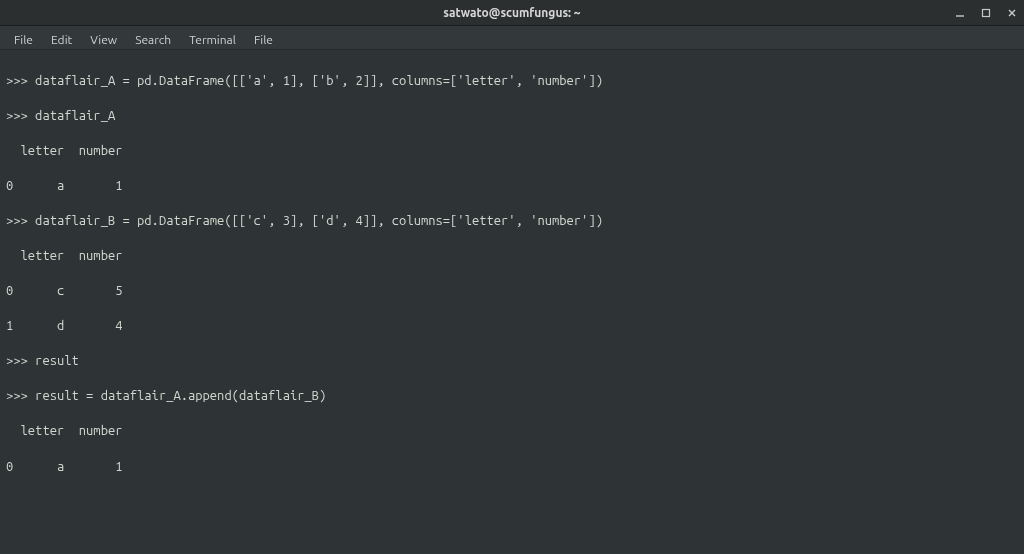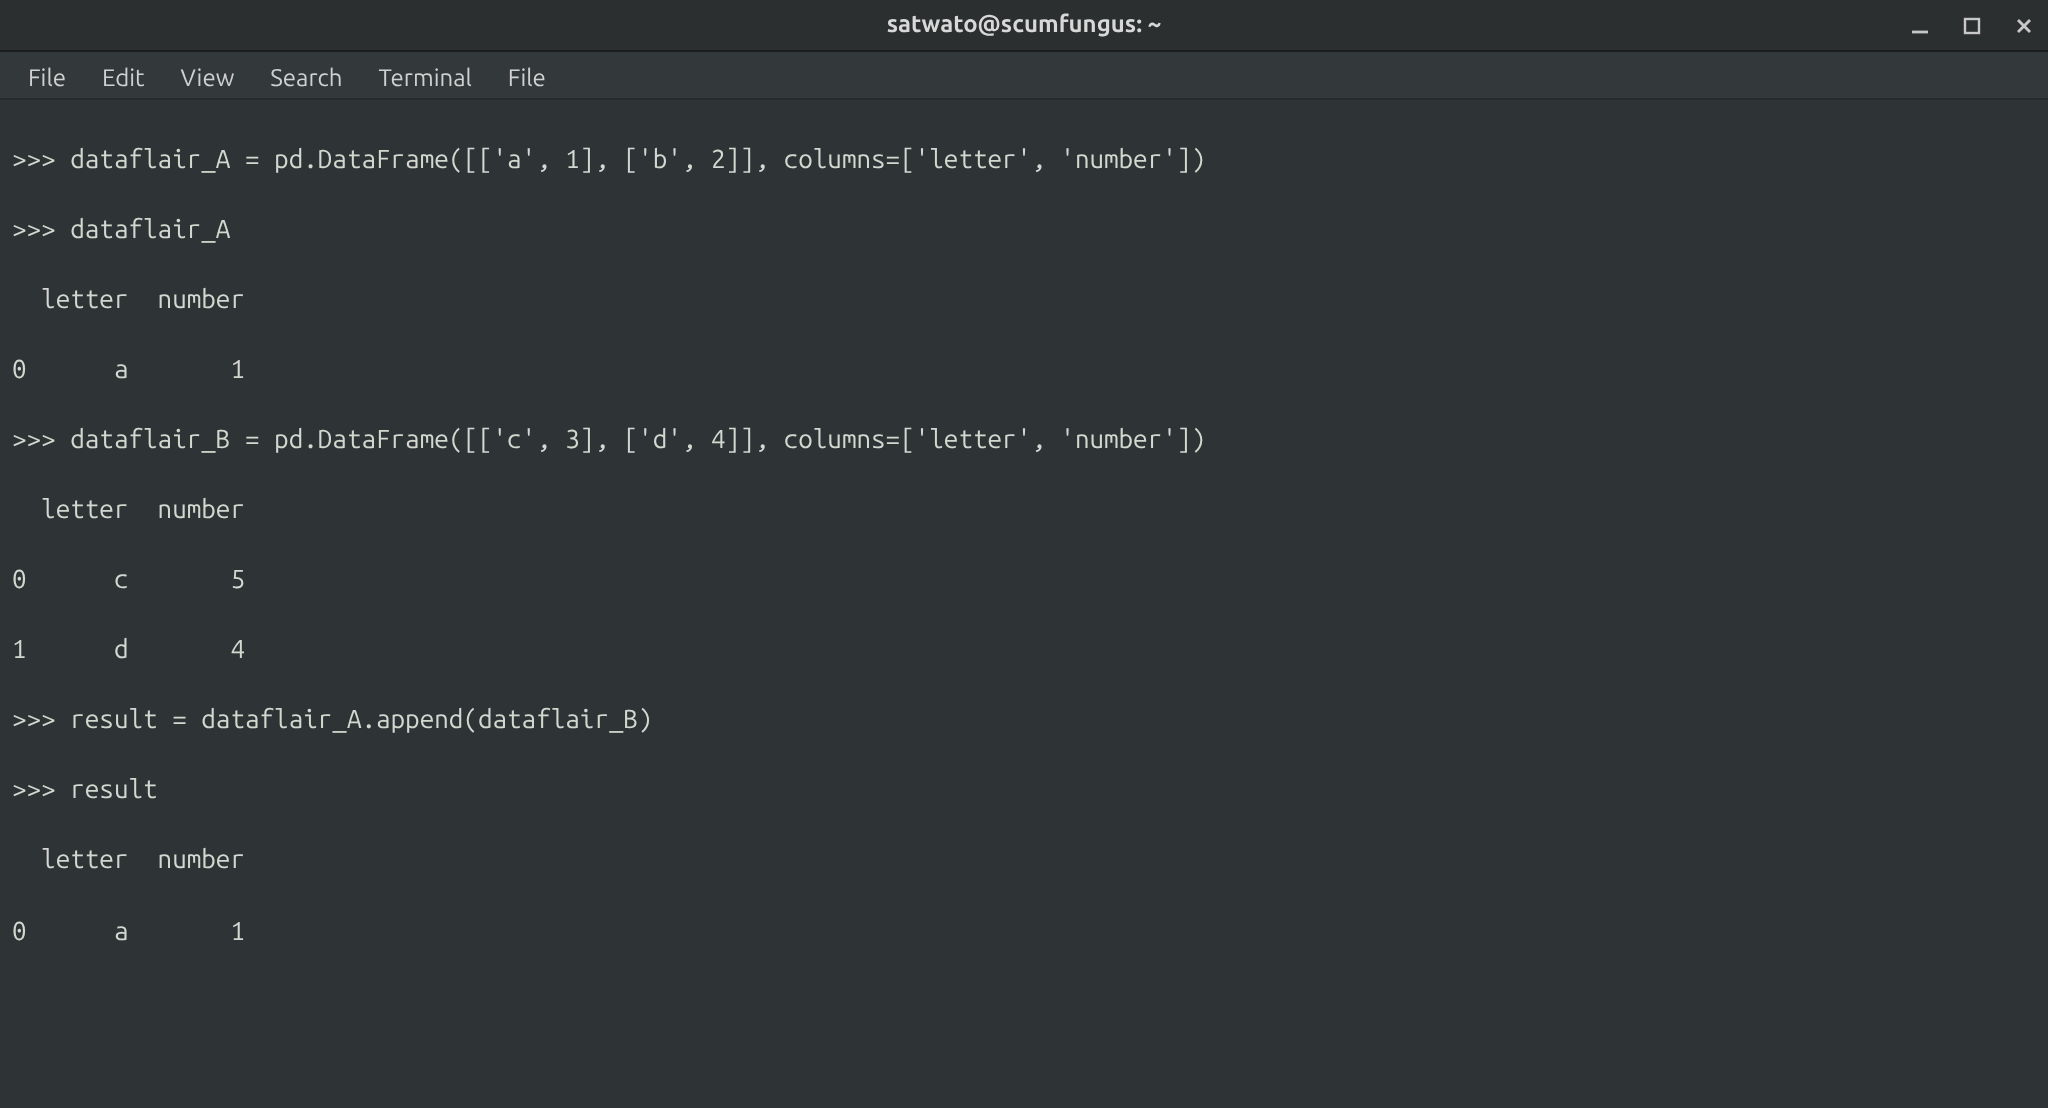--- a/index.html
+++ b/index.html
@@ -116,22 +116,22 @@
 
   <div class="terminal">
 <div class="line">&gt;&gt;&gt; dataflair_A = pd.DataFrame([['a', 1], ['b', 2]], columns=['letter', 'number'])</div>
 <div class="line">&gt;&gt;&gt; dataflair_A</div>
 <div class="line">  letter  number</div>
 <div class="line">0      a       1</div>
 <div class="line">&gt;&gt;&gt; dataflair_B = pd.DataFrame([['c', 3], ['d', 4]], columns=['letter', 'number'])</div>
 <div class="line">  letter  number</div>
 <div class="line">0      c       5</div>
 <div class="line">1      d       4</div>
+<div class="line">&gt;&gt;&gt; result</div>
 <div class="line">&gt;&gt;&gt; result = dataflair_A.append(dataflair_B)</div>
-<div class="line">&gt;&gt;&gt; result</div>
 <div class="line">  letter  number</div>
 <div class="line">0      a       1</div>
 
 
 
 
   </div>
 
 </div>
 

